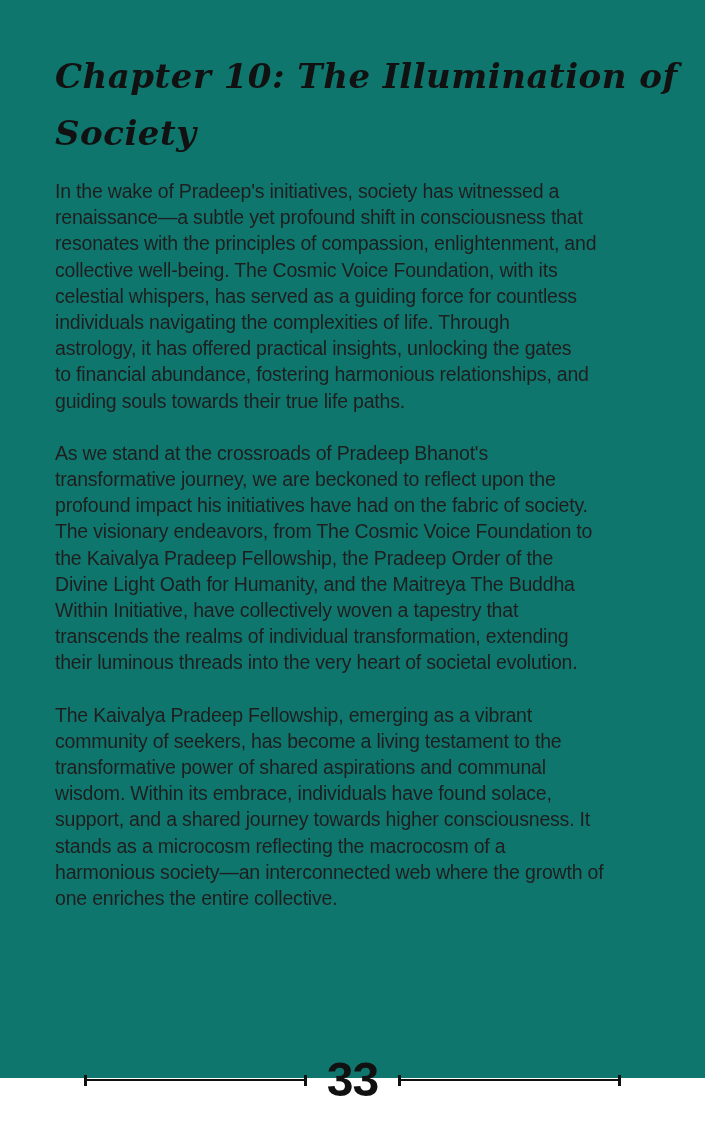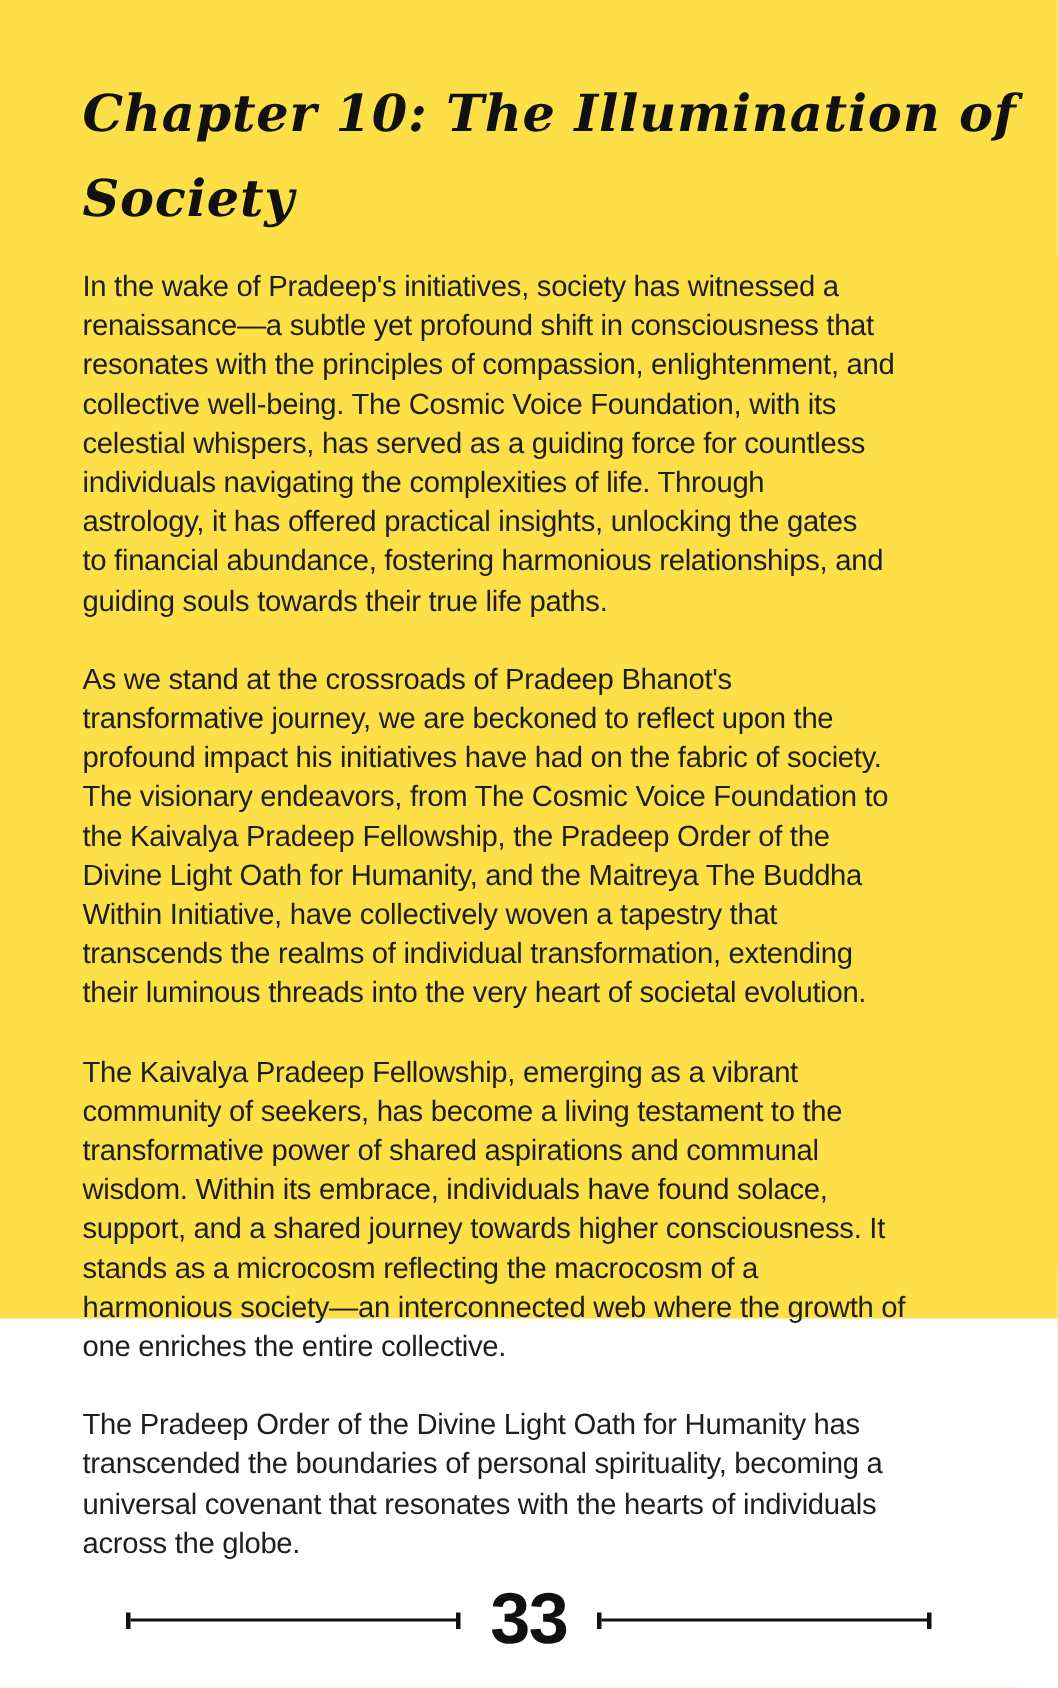--- a/index.html
+++ b/index.html
@@ -6,22 +6,22 @@
   html, body { background: #ffffff; }
   body {
     width: 705px;
     height: 1125px;
     overflow: hidden;
     font-family: "Liberation Sans", sans-serif;
   }
   .page {
     position: relative;
     width: 705px;
-    height: 879px;
-    background: #fde047;
+    height: 1078px;
+    background: #0f766e;
   }
   .content {
     position: absolute;
     left: 55px;
     top: 48px;
     width: 640px;
   }
   .chapter-title {
     white-space: pre-line;
     font-family: "DejaVu Serif", serif;
@@ -101,24 +101,20 @@
 transcends the realms of individual transformation, extending
 their luminous threads into the very heart of societal evolution.</p>
       <p>The Kaivalya Pradeep Fellowship, emerging as a vibrant
 community of seekers, has become a living testament to the
 transformative power of shared aspirations and communal
 wisdom. Within its embrace, individuals have found solace,
 support, and a shared journey towards higher consciousness. It
 stands as a microcosm reflecting the macrocosm of a
 harmonious society—an interconnected web where the growth of
 one enriches the entire collective.</p>
-      <p>The Pradeep Order of the Divine Light Oath for Humanity has
-transcended the boundaries of personal spirituality, becoming a
-universal covenant that resonates with the hearts of individuals
-across the globe.</p>
     </div>
   </div>
 
   <div class="footer">
     <div class="rule-cap">
       <div class="bar"></div>
     </div>
     <div class="page-number">33</div>
     <div class="rule-cap">
       <div class="bar"></div>

